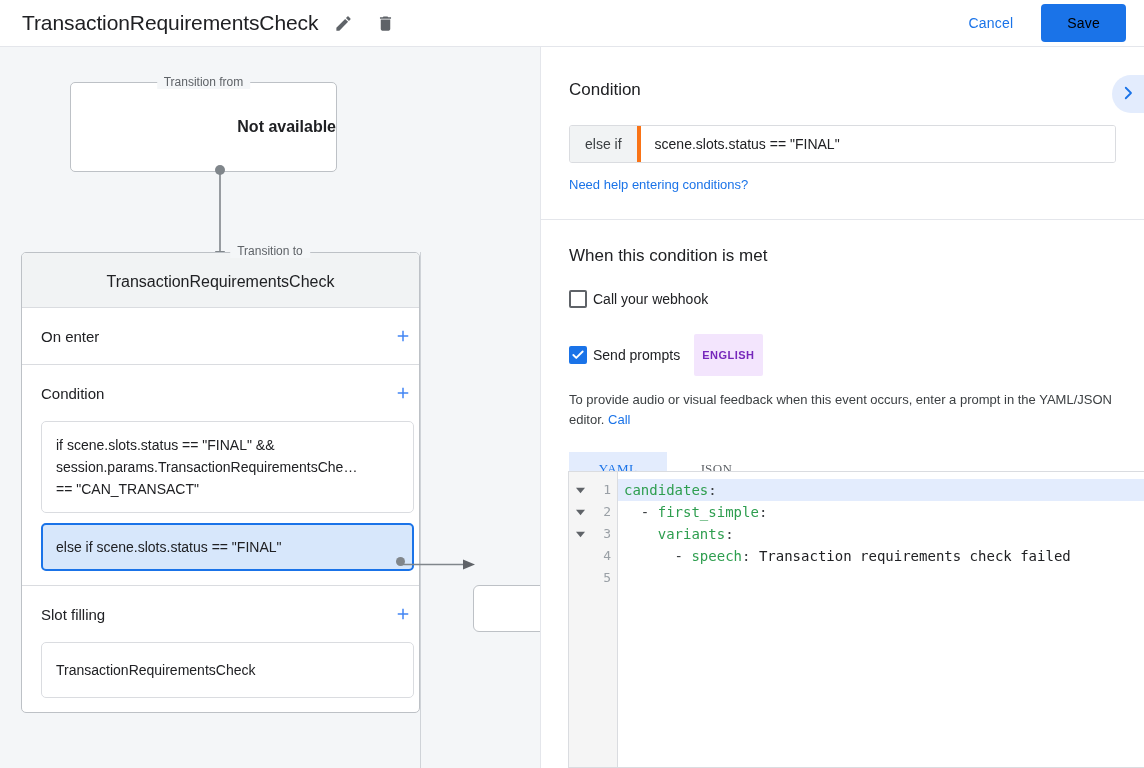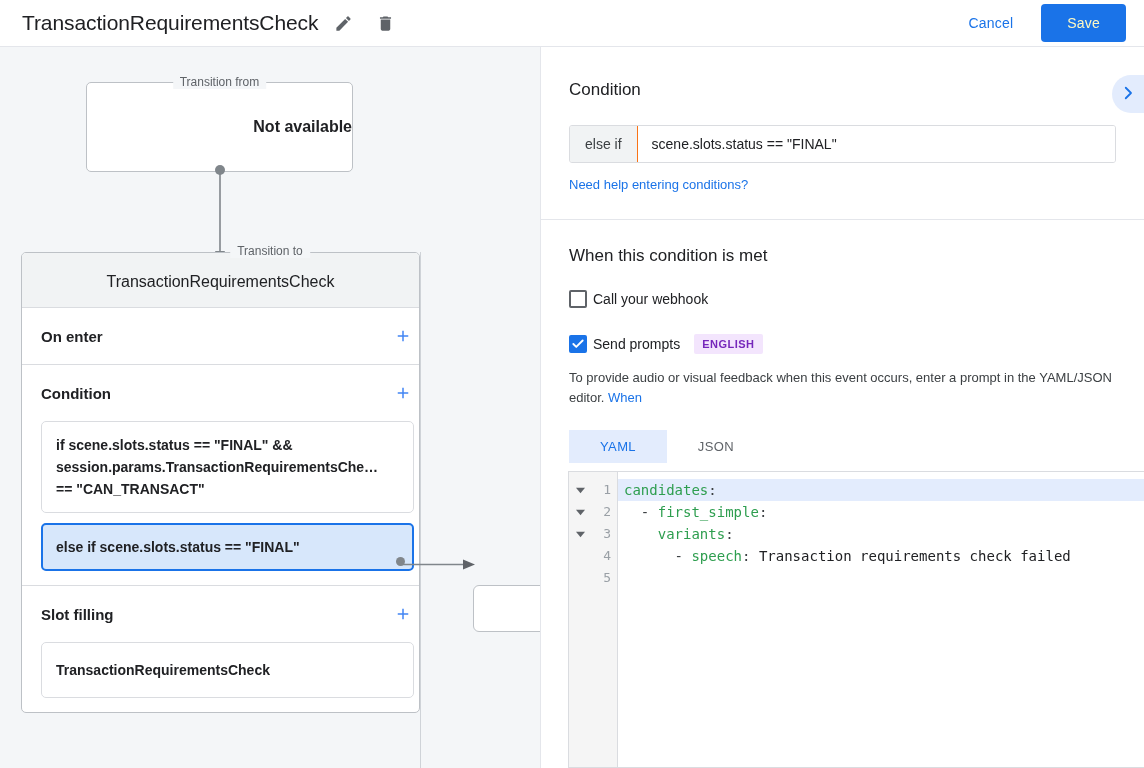--- a/index.html
+++ b/index.html
@@ -32,21 +32,21 @@
   }
   .icon-btn svg { display: block; }
   .topbar-spacer { flex: 1 1 auto; }
   .cancel-btn {
     color: #1a73e8; font-size: 14px; font-weight: 500;
     background: none; border: none; cursor: pointer;
     padding: 9px 14px; border-radius: 4px; letter-spacing: 0.2px;
     font-family: "Liberation Sans", sans-serif;
   }
   .save-btn {
-    background: #1a73e8; color: #fef9c3;
+    background: #1a73e8; color: #000000;
     font-size: 14px; font-weight: 500; letter-spacing: 0.2px;
     border: none; border-radius: 4px; cursor: pointer;
     padding: 0 26px; height: 38px; margin-left: 14px; margin-right: 18px;
     font-family: "Liberation Sans", sans-serif;
   }
 
   
   .canvas {
     position: absolute; left: 0; top: 47px;
     width: 540px; height: 721px;
@@ -64,21 +64,21 @@
   .fieldset-legend {
     position: absolute;
     top: -8px;
     background: #f4f6f8;
     padding: 0 7px;
     font-size: 12px;
     color: #5f6368;
     white-space: nowrap;
   }
   #transition-from {
-    left: 86px; top: 35px; width: 267px; height: 90px;
+    left: 70px; top: 35px; width: 267px; height: 90px;
   }
   #transition-from .fieldset-legend { left: 50%; transform: translateX(-50%); }
   .nav-text {
     position: absolute; left: 0; right: 0; top: 35px;
     text-align: right; font-size: 16px; color: #202124; font-weight: bold;
   }
 
   
   .connector-v { position: absolute; left: 212px; top: 118px; width: 16px; height: 98px; }
 
@@ -100,21 +100,20 @@
     padding: 20px 0 16px 0;
     text-align: center;
     border-bottom: 1px solid #dadce0;
   }
   .scene-name { font-size: 16px; color: #202124; }
   .scene-sub { font-size: 12px; color: #5f6368; margin-top: 7px; }
 
   .sect {
     border-bottom: 1px solid #dadce0;
     padding: 0 5px 0 19px;
-    font-weight: bold;
   }
   .sect-head {
     display: flex; align-items: center; justify-content: space-between;
     height: 56px;
   }
   .sect-title { font-size: 15px; color: #202124; }
   .plus {
     width: 22px; height: 22px; cursor: pointer;
     display: flex; align-items: center; justify-content: center;
   }
@@ -176,21 +175,21 @@
   }
   .cond-row {
     margin-top: 25px;
     display: flex;
     border: 1px solid #dadce0; border-radius: 3px;
     height: 38px;
     overflow: hidden;
   }
   .cond-prefix {
     background: #f1f3f4;
-    border-right: 1px solid #f97316;
+    border-right: 4px solid #f97316;
     display: flex; align-items: center;
     padding: 0 15px;
     font-size: 14px; color: #3c4043;
     white-space: nowrap;
   }
   .cond-input {
     flex: 1 1 auto; border: none; outline: none;
     padding: 0 14px; font-size: 14px; color: #202124;
     font-family: "Liberation Sans", sans-serif;
     background: #ffffff;
@@ -209,37 +208,37 @@
   }
   .cbox.checked {
     background: #1a73e8; border-color: #1a73e8;
     display: flex; align-items: center; justify-content: center;
   }
   .check-label { margin-left: 6px; font-size: 14px; color: #202124; }
   .badge {
     margin-left: 14px;
     background: #f3e5fd; color: #7627bb;
     font-size: 11px; font-weight: 700; letter-spacing: 0.5px;
-    padding: 4px 8px; border-radius: 2px;
+    padding: 15px 8px; border-radius: 2px;
   }
   .helptext {
     margin-top: 14px; font-size: 13px; color: #3c4043; line-height: 20px;
     max-width: 552px;
   }
   .helptext a { color: #1a73e8; text-decoration: none; cursor: pointer; }
 
   
   .tabs { display: flex; margin-top: 22px; }
   .tab {
     width: 98px; height: 33px;
     display: flex; align-items: center; justify-content: center;
     font-size: 13px; color: #5f6368; cursor: pointer;
     letter-spacing: 0.4px;
     background: transparent; border: none;
-    font-family: Liberation Sans, sans-serif;
+    font-family: Liberation Serif, serif;
   }
   .tab.active { background: #e3ecfd; color: #1a73e8; font-weight: 500; }
 
   
   .editor {
     position: absolute; left: 568px; top: 471px;
     width: 576px; height: 297px;
     background: #ffffff;
     border: 1px solid #dadce0; border-right: none;
     display: flex;
@@ -420,21 +419,21 @@
         <svg width="14" height="14" viewBox="0 0 24 24" fill="none" stroke="#ffffff" stroke-width="3.2" stroke-linecap="round" stroke-linejoin="round">
           <polyline points="20 6 9 17 4 12"></polyline>
         </svg>
       </span>
       <span class="check-label" style="font-weight:400;">Send prompts</span>
       <span class="badge">ENGLISH</span>
     </div>
 
     <div class="helptext">
       <span>To provide audio or visual feedback when this event occurs, enter a prompt in the YAML/JSON editor.</span>
-      <a>When</a>
+      <a>Call</a>
     </div>
 
     <div class="tabs">
       <button class="tab active">YAML</button>
       <button class="tab">JSON</button>
     </div>
   </div>
 </div>
 
 <div class="editor">

